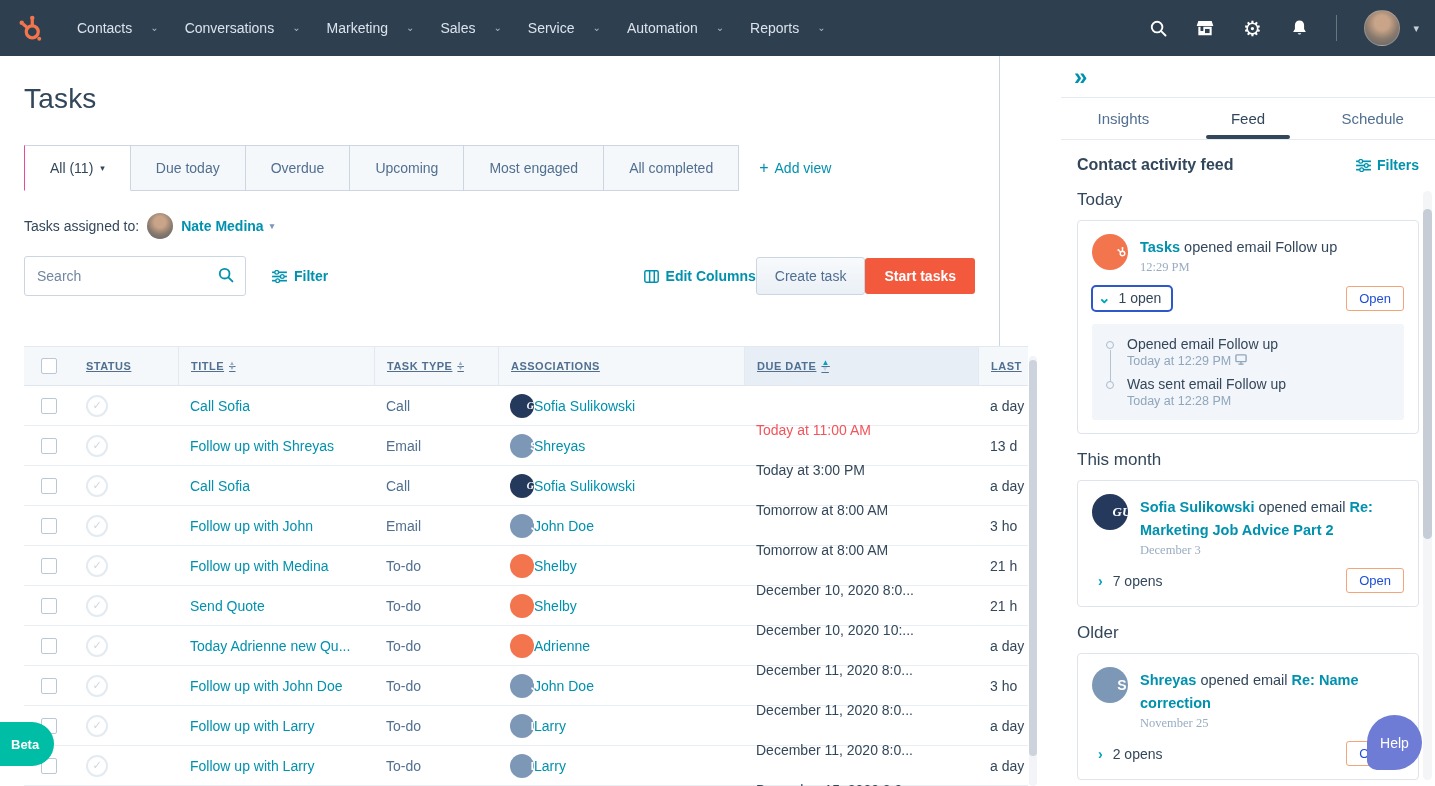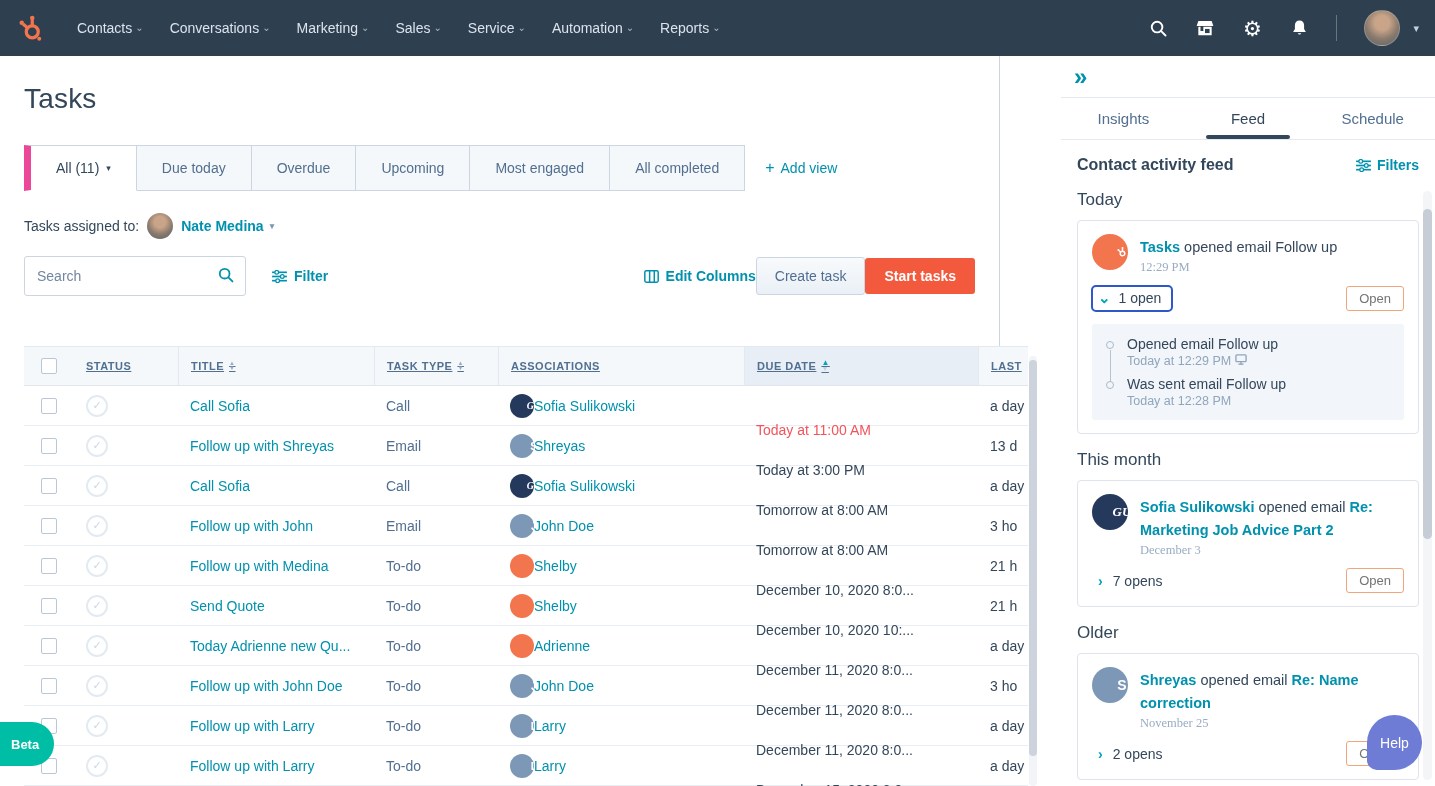--- a/index.html
+++ b/index.html
@@ -3,37 +3,37 @@
 <meta charset="utf-8">
 <style>
   * { box-sizing: border-box; margin: 0; padding: 0; }
   html,body { width:1435px; height:786px; overflow:hidden; }
   body { font-family:"Liberation Sans", sans-serif; background:#fff; color:#33475b; position:relative; }
 
   
   .topnav { position:absolute; top:0; left:0; width:1435px; height:56px; background:#2e3f50; display:flex; align-items:center; z-index:30; }
   .nav-logo { width:34px; height:34px; margin:0 16px 0 14px; display:flex; align-items:center; justify-content:center; }
   .nav-menu { display:flex; align-items:center; }
-  .nav-item { display:flex; align-items:center; gap:3px; color:#dbe3ec; font-size:14px; margin:0 13px; cursor:pointer; white-space:nowrap; }
+  .nav-item { display:flex; align-items:center; gap:18px; color:#dbe3ec; font-size:14px; margin:0 13px; cursor:pointer; white-space:nowrap; }
   .nav-caret { font-size:10px; color:#a9b8c9; transform:translateY(-1px); }
   .nav-right { margin-left:auto; display:flex; align-items:center; gap:27px; padding-right:16px; }
   .nav-ico { width:20px; height:20px; display:flex; align-items:center; justify-content:center; color:#fff; }
   .nav-divider { width:1px; height:26px; background:rgba(255,255,255,.28); }
   .nav-avatar { width:36px; height:36px; border-radius:50%; background:radial-gradient(circle at 50% 35%, #c9a489 26%, #8a7a6d 58%, #55606b 100%); border:1px solid rgba(255,255,255,.2); }
   .nav-avatar-caret { color:#c6d0db; font-size:11px; margin-left:-14px; }
   .gear-glyph { font-size:21px; line-height:1; }
 
   
   .main { position:absolute; top:56px; left:0; width:1000px; bottom:0; background:#fff; border-right:1px solid #cbd6e2; }
   .page-title { margin:27px 0 0 24px; font-size:28px; font-weight:400; color:#33475b; letter-spacing:.2px; }
 
   .tabs-area { display:flex; align-items:flex-end; margin:30px 0 0 24px; }
   .tabs-strip { display:flex; }
   .tab { padding:14px 25px; font-size:14px; color:#516f90; background:#f5f8fa; border:1px solid #cbd6e2; border-left:none; display:flex; align-items:center; gap:7px; cursor:pointer; white-space:nowrap; }
-  .tab:first-child { border-left:7px solid #ec4899; }
+  .tab:first-child { border-left:1px solid #ec4899; }
   .tab.active { background:#fff; color:#33475b; border-bottom-color:#fff; font-weight:500; }
   .tab-caret { font-size:9px; color:#33475b; }
   .add-view { display:flex; align-items:center; gap:6px; color:#0091ae; font-size:14px; font-weight:500; margin:0 0 14px 20px; cursor:pointer; }
   .add-view .plus { font-size:16px; font-weight:400; }
 
   .assigned-row { margin:22px 24px 0; display:flex; align-items:center; gap:8px; font-size:14px; color:#33475b; }
   .assigned-avatar { width:26px; height:26px; border-radius:50%; background:radial-gradient(circle at 50% 35%, #c9a489 26%, #8a7a6d 58%, #55606b 100%); }
   .assigned-name { color:#0091ae; font-weight:600; display:flex; align-items:center; gap:6px; cursor:pointer; }
   .assigned-caret { font-size:9px; color:#7c98b6; }
 
@@ -103,21 +103,21 @@
   .fcard-top { display:flex; gap:12px; }
   .fcard-txt { font-size:14.5px; line-height:1.55; color:#33475b; padding-top:2px; }
   .fcard-txt .actor, .fcard-txt .subject { color:#0091ae; font-weight:600; }
   .fcard-time { font-size:12.5px; color:#99acc2; margin-top:2px;font-family:Liberation Serif, serif; }
   .opens-row { display:flex; align-items:center; margin-top:10px; padding-left:6px; }
   .chev { color:#00a4bd; font-size:14px; font-weight:700; margin-right:10px; }
   .chev.down { font-size:15px; }
   .opens-label { font-size:14px; color:#33475b; }
   .chip { display:flex; align-items:center; border:2px solid #2e57c9; border-radius:5px; padding:2px 10px 3px 5px; margin-left:-7px; background:#fff; }
   .chip .chev { margin-right:8px; }
-  .open-btn { margin-left:auto; border:1px solid #f0a679; background:#fff; border-radius:3px; padding:4px 12px; font-size:13px; color:#737373; font-family:inherit; cursor:pointer; }
+  .open-btn { margin-left:auto; border:1px solid #f0a679; background:#fff; border-radius:3px; padding:4px 12px; font-size:13px; color:#1d4ed8; font-family:inherit; cursor:pointer; }
   .timeline { margin-top:12px; background:#f2f5f9; border-radius:3px; padding:12px 14px; position:relative; }
   .tl-item { display:flex; gap:13px; position:relative; }
   .tl-item + .tl-item { margin-top:8px; }
   .tl-bullet { width:8px; height:8px; border:1.5px solid #a9bbcd; border-radius:50%; background:#f2f5f9; flex:none; margin-top:5px; z-index:1; }
   .tl-line { position:absolute; left:17.5px; top:26px; width:1.5px; height:38px; background:#b3c3d3; }
   .tl-title { font-size:14px; color:#33475b; }
   .tl-time { font-size:12.5px; color:#8fa6bd; margin-top:2px; display:flex; align-items:center; gap:4px; }
 
   .vscroll-panel { position:absolute; right:3px; top:135px; width:9px; bottom:6px; background:#f4f5f7; border-radius:5px; }
   .vscroll-panel .thumb { position:absolute; top:18px; left:0; width:9px; height:330px; background:#c6cdd6; border-radius:5px; }

